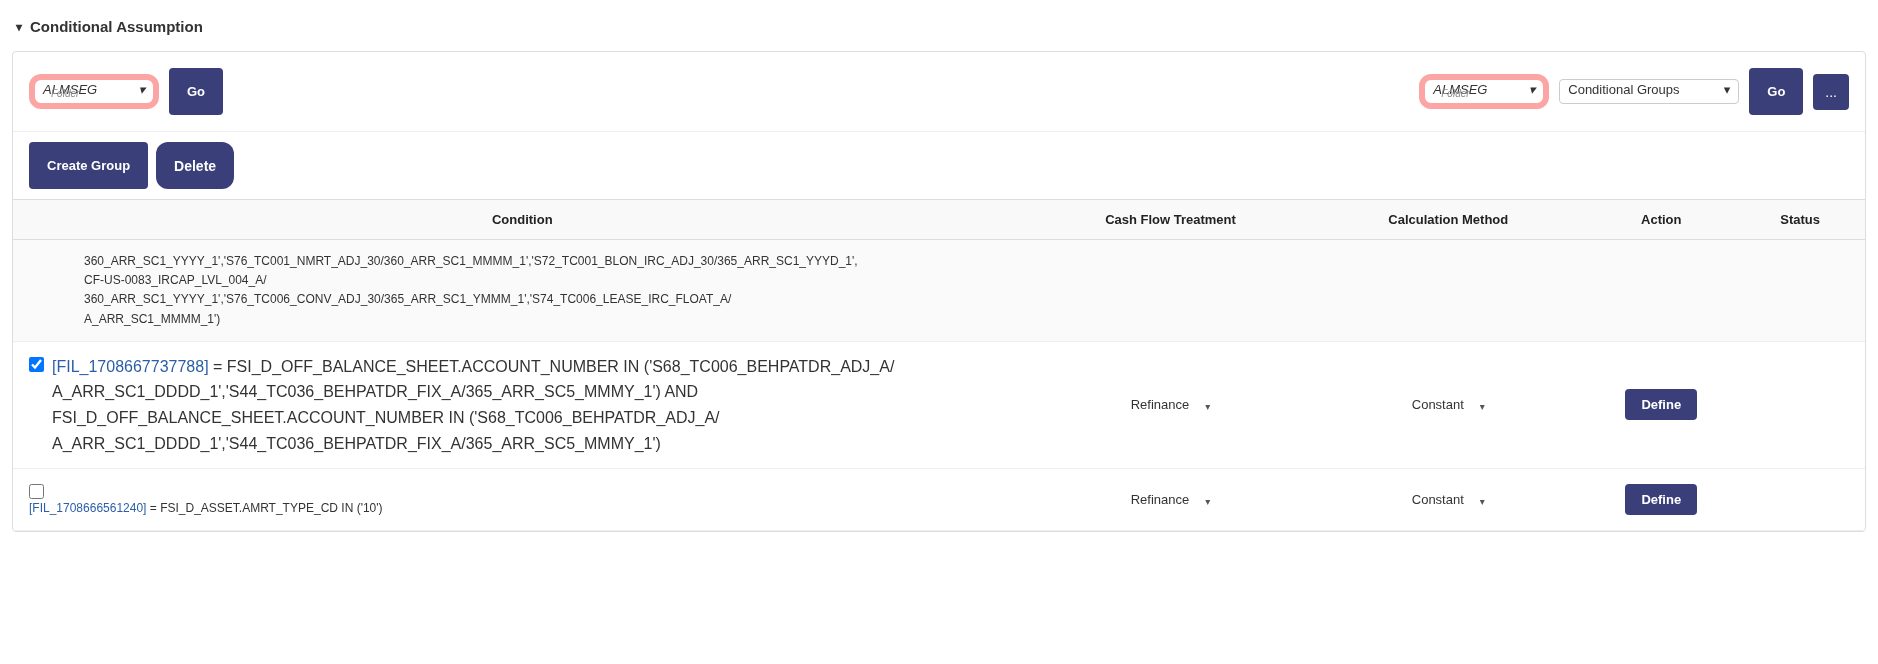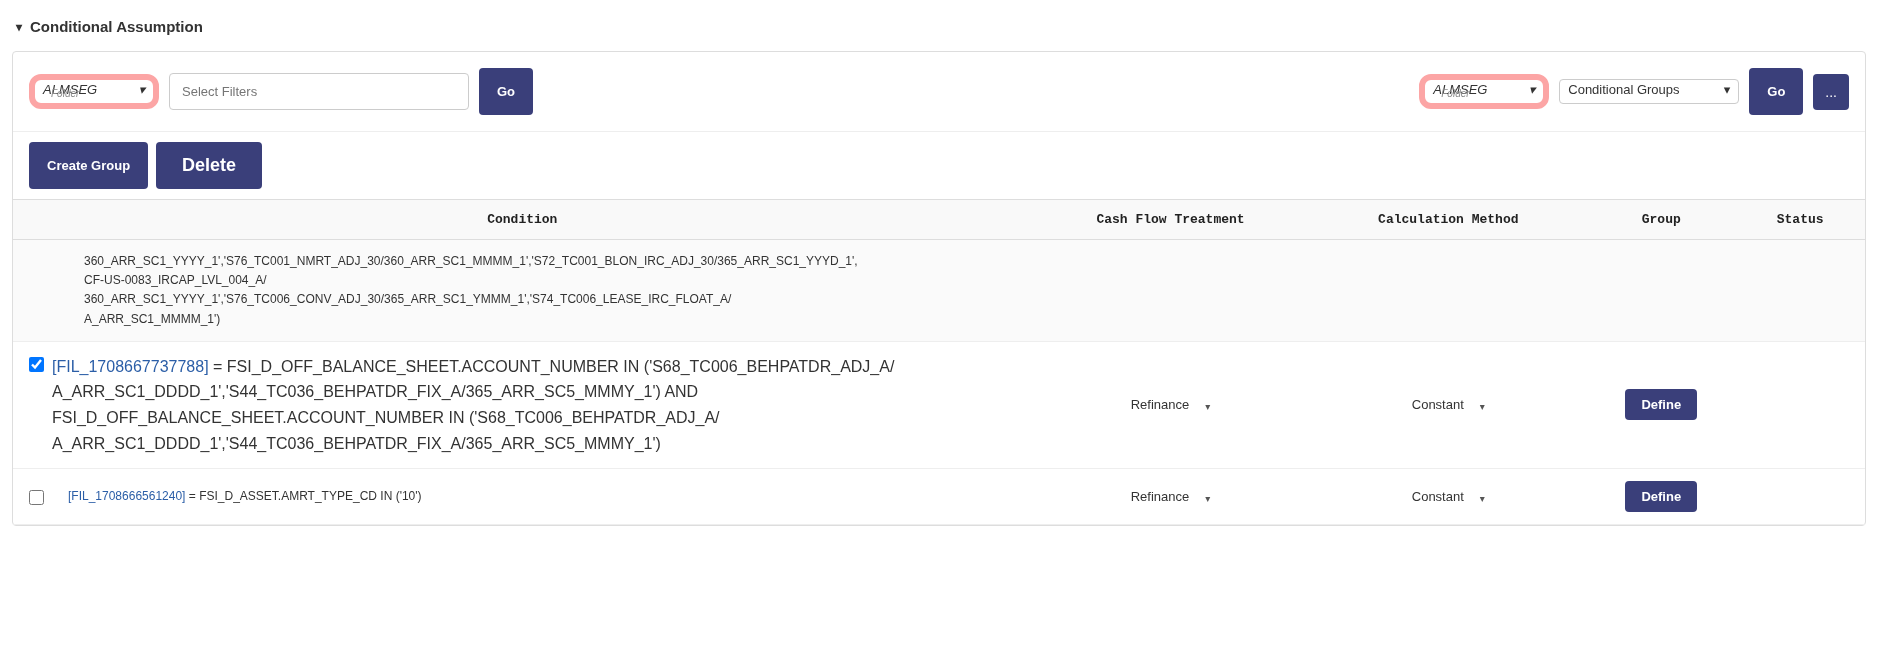--- a/index.html
+++ b/index.html
@@ -114,35 +114,34 @@
     }
     .action-bar {
       display: flex;
       gap: 8px;
       padding: 10px 16px;
     }
     .btn-danger {
       background: #3a3f7a;
       color: #fff;
       border: none;
-      border-radius: 4px;
-      padding: 10px 26px;
-      font-size: 18px;
+      border-radius: 12px;
+      padding: 10px 18px;
+      font-size: 14px;
       font-weight: 600;
       cursor: pointer;
     }
     table {
       width: 100%;
       border-collapse: collapse;
     }
     thead tr {
       border-top: 1px solid #ddd;
       border-bottom: 1px solid #ddd;
       background: #f9f9f9;
-      font-family: Liberation Mono, monospace;
     }
     thead th {
       padding: 12px 16px;
       text-align: center;
       font-weight: 700;
       font-size: 13px;
       color: #222;
     }
     thead th:first-child {
       text-align: center;
@@ -211,21 +210,20 @@
     <div class="toolbar">
 
       <div class="folder-select-container">
         <span class="folder-label">Folder</span>
         <div class="folder-value">
           <span>ALMSEG</span>
           <span>▾</span>
         </div>
       </div>
 
-      <input class="filter-input" type="text" placeholder="Select Filters" style="">
 
       <button class="btn-primary">Go</button>
 
       <div style="flex:1;"></div>
 
       <div class="folder-select-container">
         <span class="folder-label">Folder</span>
         <div class="folder-value">
           <span>ALMSEG</span>
           <span>▾</span>
@@ -247,21 +245,21 @@
       <button class="btn-primary">Create Group</button>
       <button class="btn-danger">Delete</button>
     </div>
 
     <table>
       <thead>
         <tr>
           <th style="width:55%;">Condition</th>
           <th style="width:15%;">Cash Flow Treatment</th>
           <th style="width:15%;">Calculation Method</th>
-          <th style="width:8%;">Group</th>
+          <th style="width:8%;">Action</th>
           <th style="width:7%;">Status</th>
         </tr>
       </thead>
       <tbody>
 
         <tr class="row-no-data">
           <td class="condition-cell">
             <div style="display:flex;align-items:flex-start;gap:8px;">
               <span style="width:20px;display:inline-block;"></span>
               <span style="font-size:12px;line-height:1.6;margin-left:27px;">
@@ -304,21 +302,21 @@
             </div>
           </td>
           <td class="center-cell">
             <button class="btn-define">Define</button>
           </td>
           <td class="center-cell"></td>
         </tr>
 
         <tr>
           <td class="condition-cell">
-            <div style="display:flex;align-items:flex-start;gap:24px;">
+            <div style="display:flex;align-items:flex-start;gap:0;flex-direction:column;">
               <input type="checkbox" style="margin-top: 3px; flex-shrink: 0;">
               <span style="font-size:12px;line-height:1.6;">
                 <a href="#" class="condition-link">[FIL_1708666561240]</a>
                 = FSI_D_ASSET.AMRT_TYPE_CD IN ('10')
               </span>
             </div>
           </td>
           <td class="center-cell">
             <div class="inline-select">
               <span>Refinance</span>

